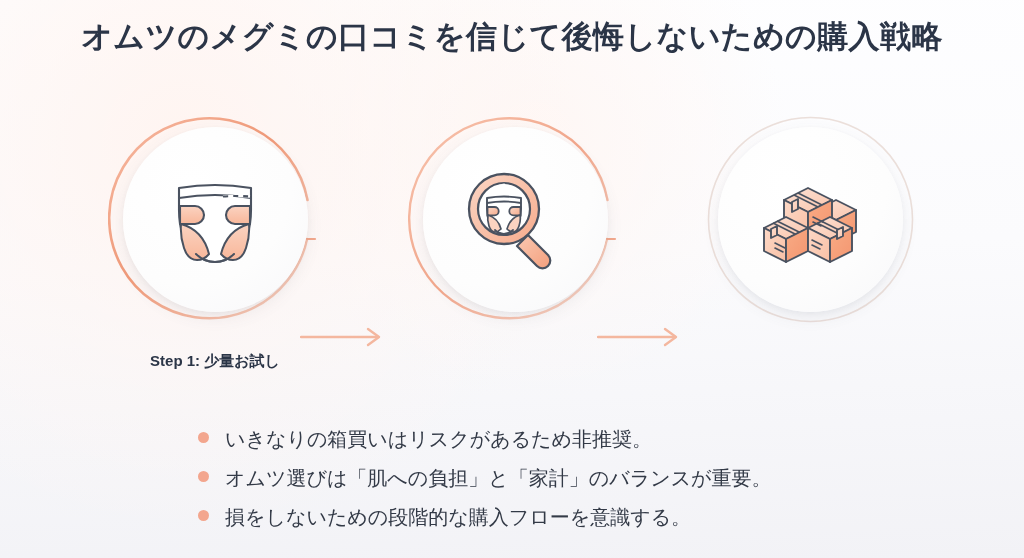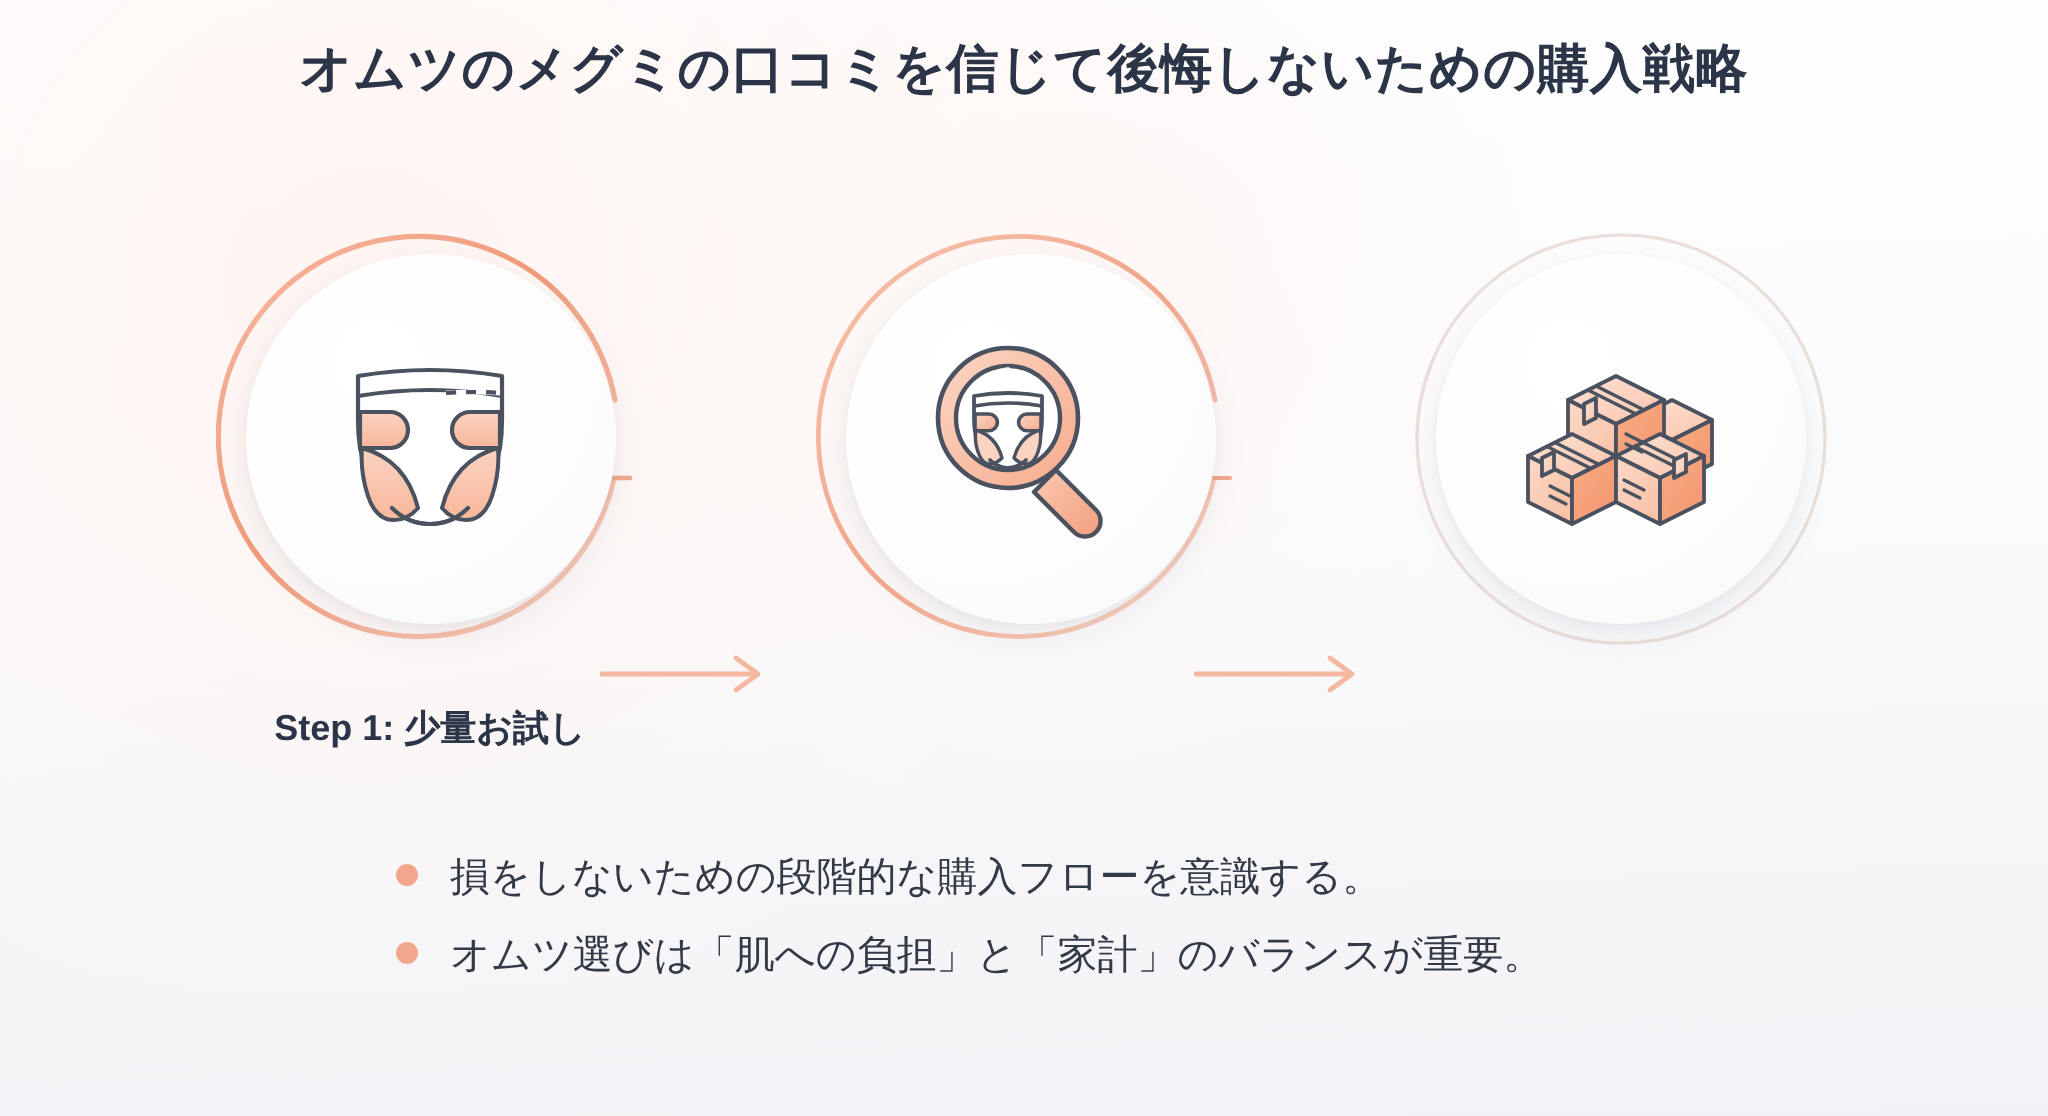--- a/index.html
+++ b/index.html
@@ -28,21 +28,21 @@
   
   .title-wrap {
     position: absolute;
     left: 0;
     top: 18px;
     width: 1024px;
     text-align: center;
   }
   .title {
     margin: 0;
-    font-size: 26px;
+    font-size: 31px;
     font-weight: 700;
     letter-spacing: 0.4px;
     color: #2b3547;
     line-height: 1.25;
     white-space: nowrap;
   }
 
   
   .steps {
     position: absolute;
@@ -97,21 +97,21 @@
     justify-content: center;
   }
   .disc svg { display: block; }
 
   .step-label {
     position: absolute;
     left: 0;
     top: 240px;
     width: 240px;
     text-align: center;
-    font-size: 18px;
+    font-size: 15px;
     font-weight: 700;
     color: #2b3547;
     white-space: nowrap;
   }
 
   
   .arrow {
     position: absolute;
     top: 212px;
     width: 96px;
@@ -330,21 +330,25 @@
     </svg>
     <svg class="arrow arrow-2" viewBox="0 0 96 26">
       <path d="M1 13 L78 13" fill="none" stroke="#f4b79f" stroke-width="2.4" stroke-linecap="round"></path>
       <path d="M68 5 L79 13 L68 21" fill="none" stroke="#f4b79f" stroke-width="2.4" stroke-linecap="round" stroke-linejoin="round"></path>
     </svg>
   </div>
 
   <div class="bullets">
     <div class="bullet-row">
       <span class="dot"></span>
-      <span class="bullet-text">損をしないための段階的な購入フローを意識する。</span>
+      <span class="bullet-text">いきなりの箱買いはリスクがあるため非推奨。</span>
     </div>
     <div class="bullet-row">
       <span class="dot"></span>
       <span class="bullet-text">オムツ選びは「肌への負担」と「家計」のバランスが重要。</span>
     </div>
+    <div class="bullet-row">
+      <span class="dot"></span>
+      <span class="bullet-text">損をしないための段階的な購入フローを意識する。</span>
+    </div>
   </div>
 
 </div>
 
 </body></html>

